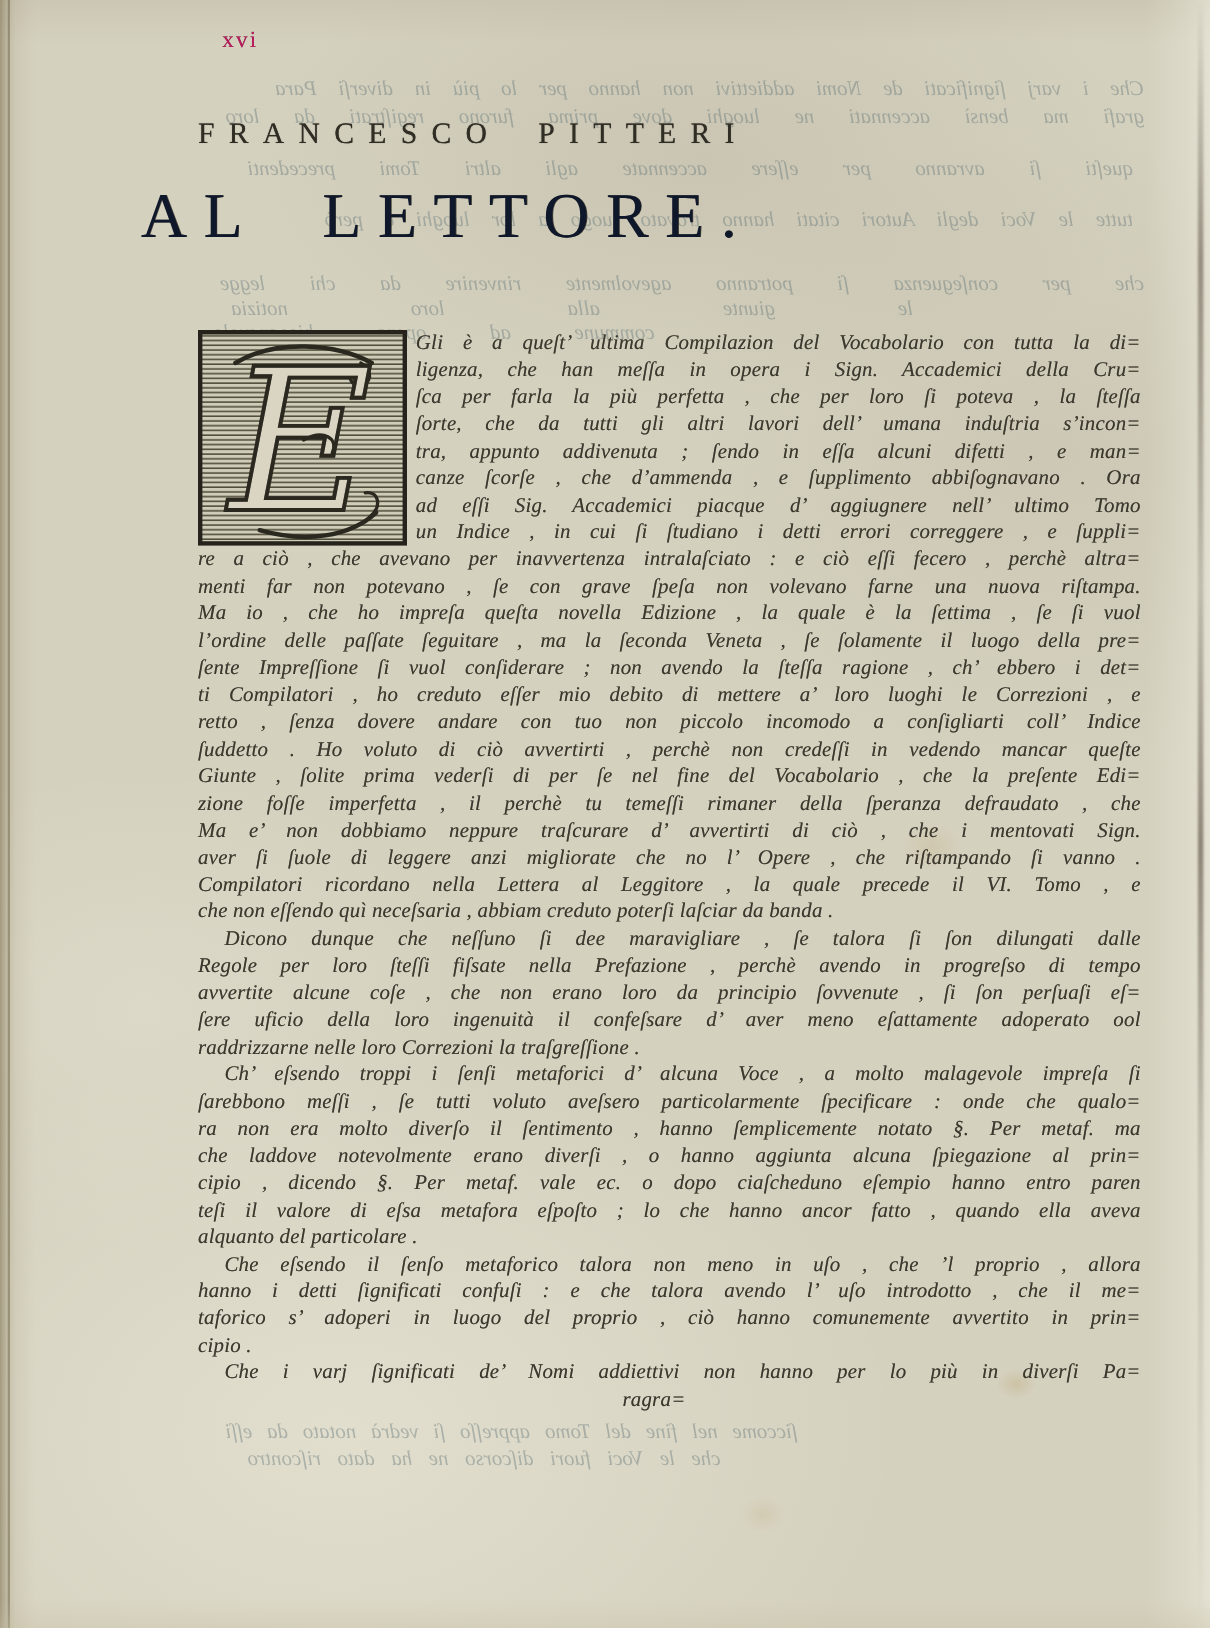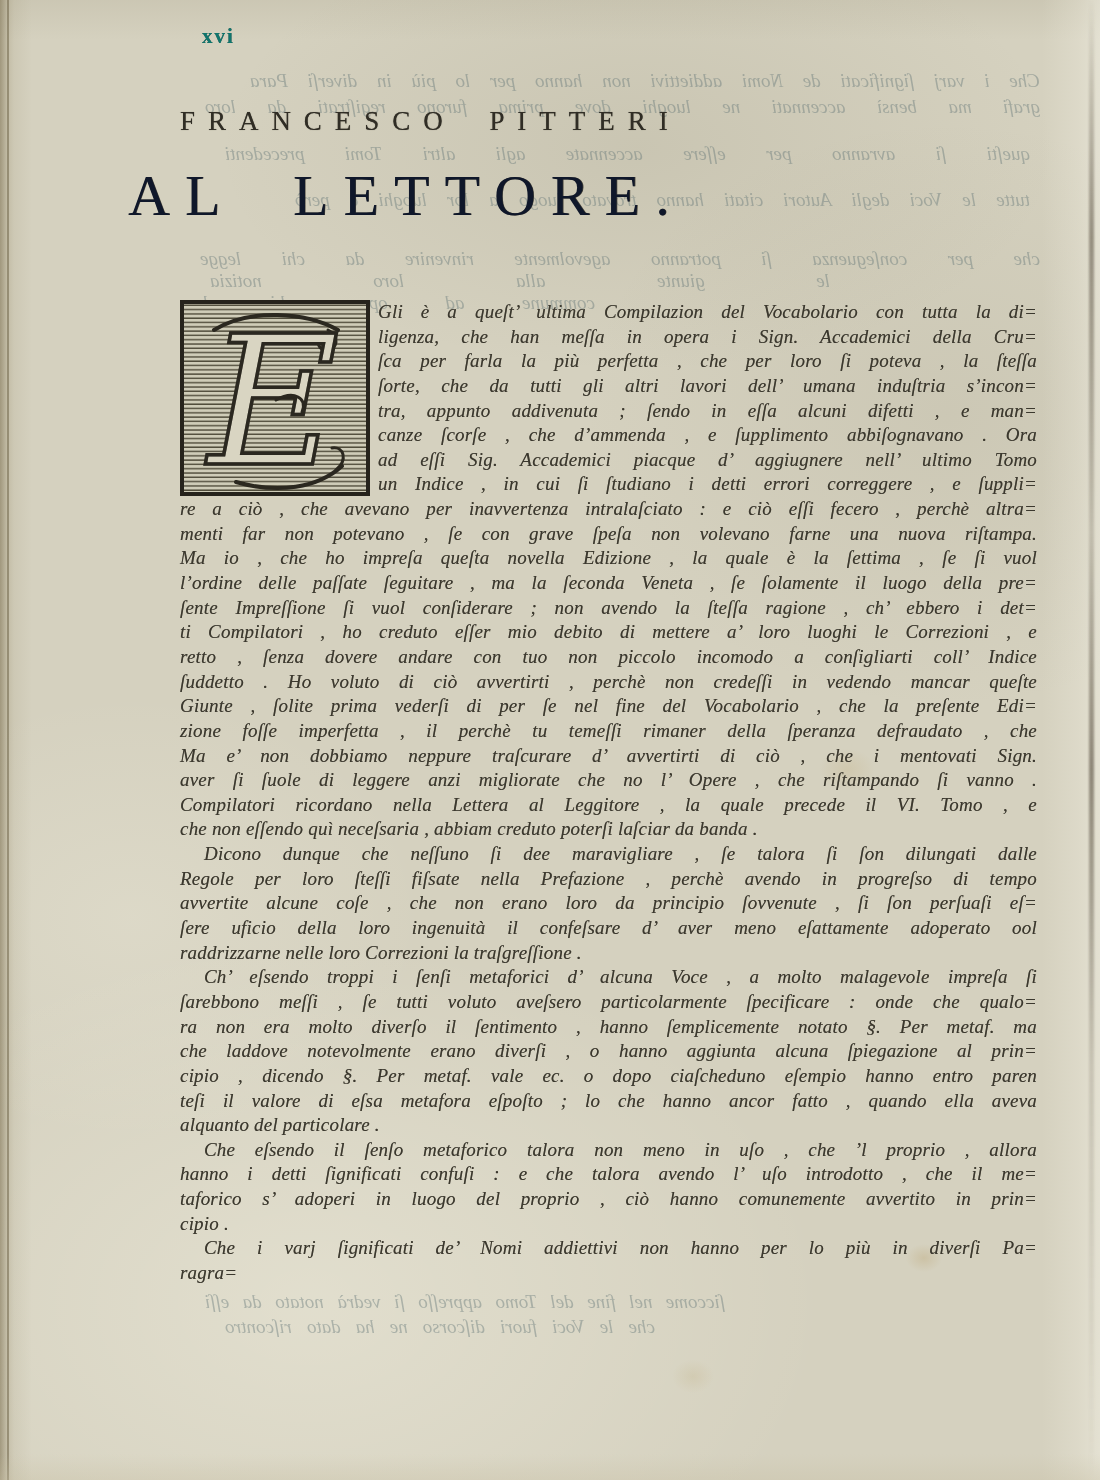--- a/index.html
+++ b/index.html
@@ -53,21 +53,21 @@
     font:italic 19px/22px "Liberation Serif","DejaVu Serif",serif;
     color:rgba(92,112,116,0.40);
     transform:scaleX(-1);
     filter:blur(0.7px);
     white-space:nowrap;overflow:hidden;
     text-align:justify;text-align-last:justify;
   }
   
   .page-number{
     position:absolute;left:202px;top:24px;
-    font-size:21px;font-weight:bold;letter-spacing:2px;color:#0f766e;
+    font-size:21px;font-weight:normal;letter-spacing:2px;color:#be185d;
     text-shadow:0 0 0.6px rgba(45,42,32,0.7);
   }
   .author-heading{
     position:absolute;left:180px;top:106px;width:857px;
     text-align:left;font-size:27px;letter-spacing:0.48em;word-spacing:14px;
     color:#302d25;text-shadow:0 0 0.7px rgba(48,45,35,0.8);
     white-space:nowrap;
   }
   .page-title{
     position:absolute;left:128px;top:162px;width:884px;
@@ -81,21 +81,21 @@
     font:italic 19px/24.65px "Liberation Serif","DejaVu Serif",serif;
     color:#3b382e;letter-spacing:0.2px;
     text-shadow:0 0 0.5px rgba(58,54,44,0.55);
   }
   .initial-box{
     float:left;width:190px;height:197px;margin-right:8px;
   }
   .dl,.bl{height:24.65px;overflow:visible;}
   .j{text-align:justify;text-align-last:justify;}
   .ind{text-indent:24px;}
-  .catchword-line{height:24.65px;text-align:left;padding-right:28px;}
+  .catchword-line{height:24.65px;text-align:center;padding-right:28px;}
 </style>
 </head>
 <body>
 
 <div class="page">
 
   <div class="mottle"></div>
   <div class="edge-left"></div>
   <div class="edge-left-line"></div>
   <div class="edge-right"></div>

